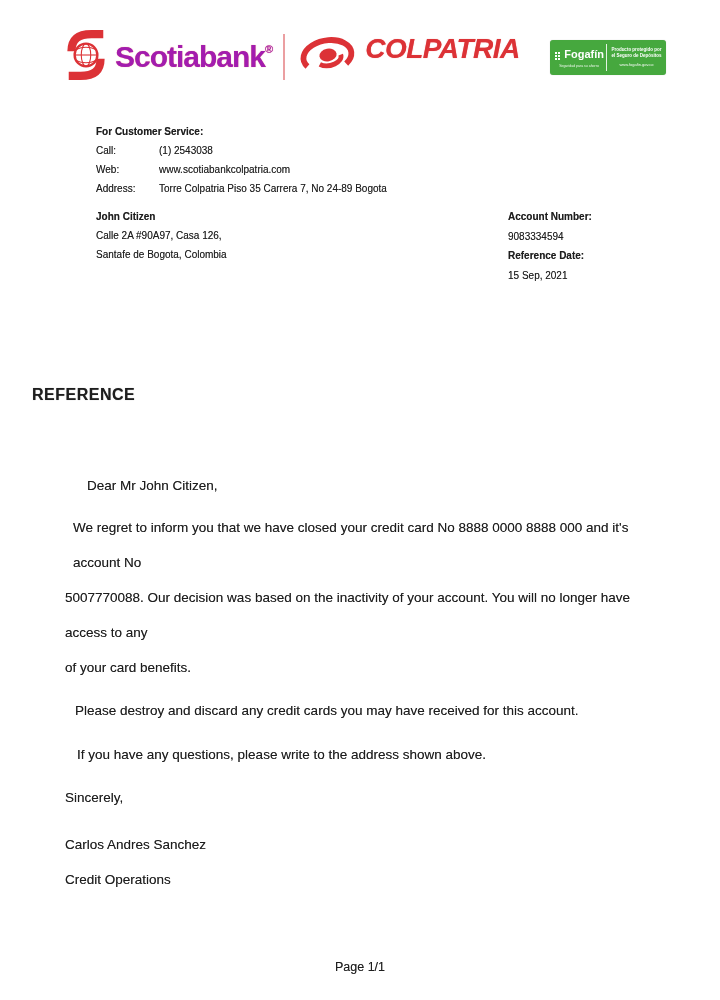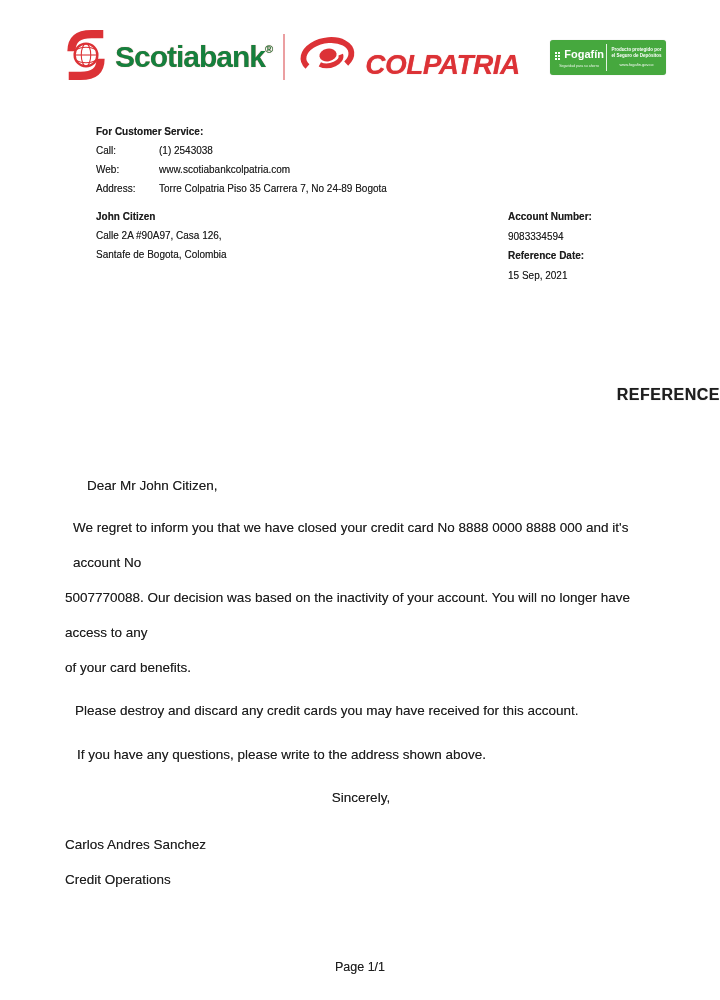--- a/index.html
+++ b/index.html
@@ -16,28 +16,28 @@
   .fuzzy { text-shadow: 0 0 0.6px rgba(30,30,30,0.55); }
 
   
   .header {
     position: absolute; top: 28px; left: 66px; right: 54px; height: 58px;
     display: flex; align-items: center;
   }
   .scotia-group { display: flex; align-items: center; gap: 9px; }
   .scotia-word {
     font-size: 30px; font-weight: bold; letter-spacing: -1px;
-    color: #15803d; text-shadow: 0 0 0.8px rgba(220,50,54,.7);
+    color: #a21caf; text-shadow: 0 0 0.8px rgba(220,50,54,.7);
   }
   .scotia-reg { font-size: 11px; vertical-align: 14px; font-weight: bold; letter-spacing: 0; }
   .logo-divider {
     width: 2px; height: 46px; background: #eb9fa1;
     margin: 0 14px 0 10px;
   }
-  .colpatria-group { display: flex; align-items: flex-end; gap: 8px; }
+  .colpatria-group { display: flex; align-items: flex-start; gap: 8px; }
   .colpatria-word {
     font-size: 28px; font-weight: bold; font-style: italic; letter-spacing: -0.5px;
     color: #dc3236; text-shadow: 0 0 0.8px rgba(220,50,54,.7);
   }
   .fogafin-badge {
     margin-left: auto;
     width: 116px; height: 35px;
     background: #46a83e;
     border-radius: 3px;
     display: flex; align-items: center;
@@ -58,31 +58,31 @@
   .bold { font-weight: bold; }
   .contact-block { position: absolute; left: 68px; top: 122px; }
   .contact-row { display: flex; }
   .contact-label { width: 63px; }
   .recipient-block { position: absolute; left: 68px; top: 207px; }
   .account-block { position: absolute; left: 480px; top: 207px; line-height: 19.5px; }
 
   
   .ref-title {
     position: absolute; top: 386px; left: 0; right: 0;
-    text-align: right; font-size: 16px; font-weight: bold;
-    letter-spacing: 0.5px; text-shadow: 0 0 0.7px rgba(20,20,20,.6);
+    text-align: left; font-size: 16px; font-weight: bold;
+    letter-spacing: 0.5px; text-shadow: 0 0 0.7px rgba(20,20,20,.6); padding-left: 32px;
   }
   .body-block { position: absolute; left: 65px; top: 468px; width: 592px; font-size: 13.5px; }
   .line35 { line-height: 35px; }
   .salutation { padding-left: 22px; }
   .para1 { margin-top: 7px; }
   .para1 .first { padding-left: 8px; }
   .para2 { margin-top: 8px; padding-left: 10px; }
   .para3 { margin-top: 9px; padding-left: 12px; }
-  .closing { margin-top: 8px; text-align: center; }
+  .closing { margin-top: 8px; }
   .sig-name { margin-top: 12px; }
   .sig-title { margin-top: 0; }
 
   
   .page-number {
     position: absolute; top: 960px; left: 0; right: 0;
     text-align: center; font-size: 12.5px;
   }
   .watermark {
     position: absolute; right: 13px; top: 974px;

